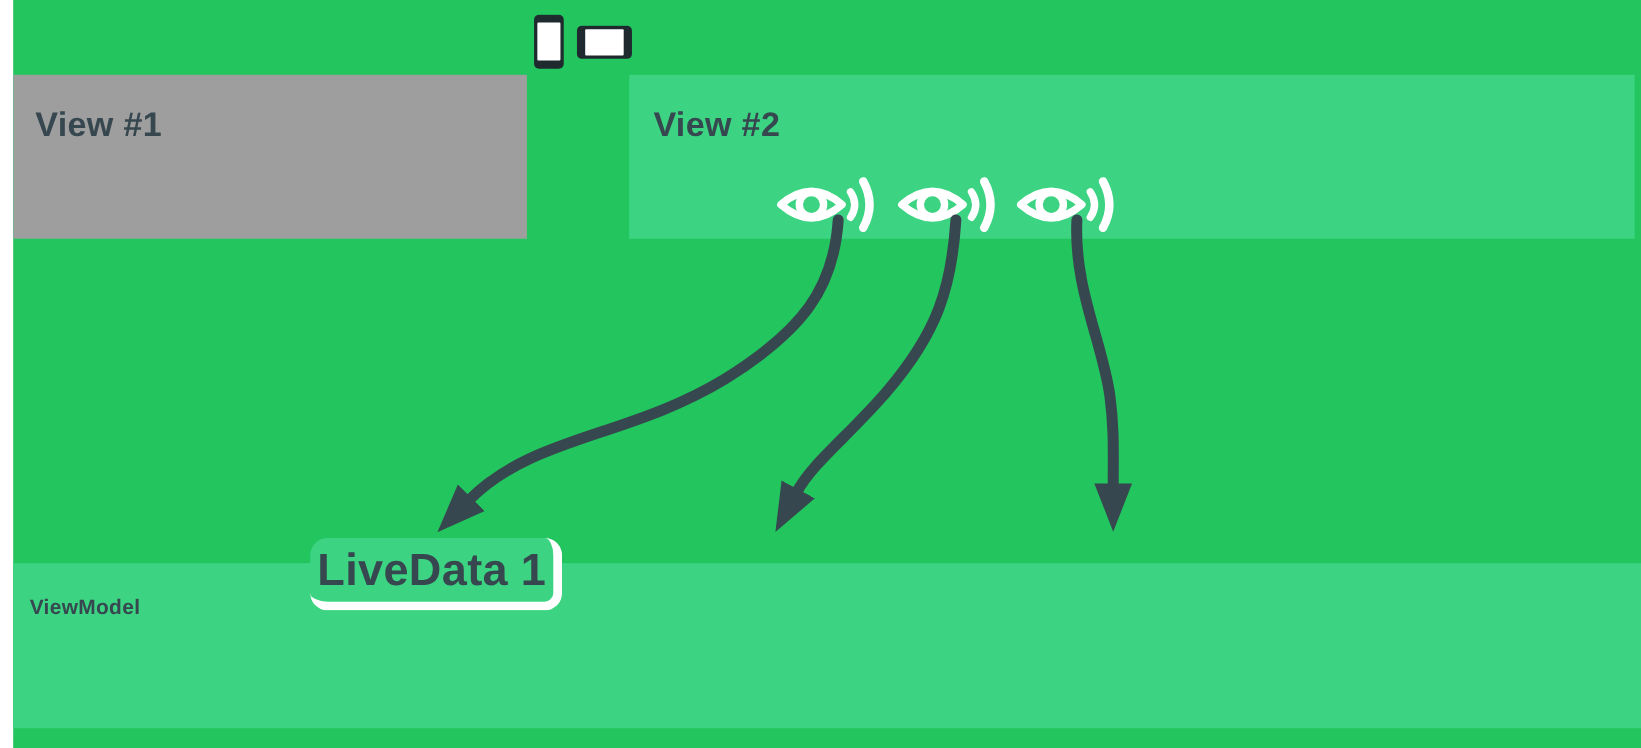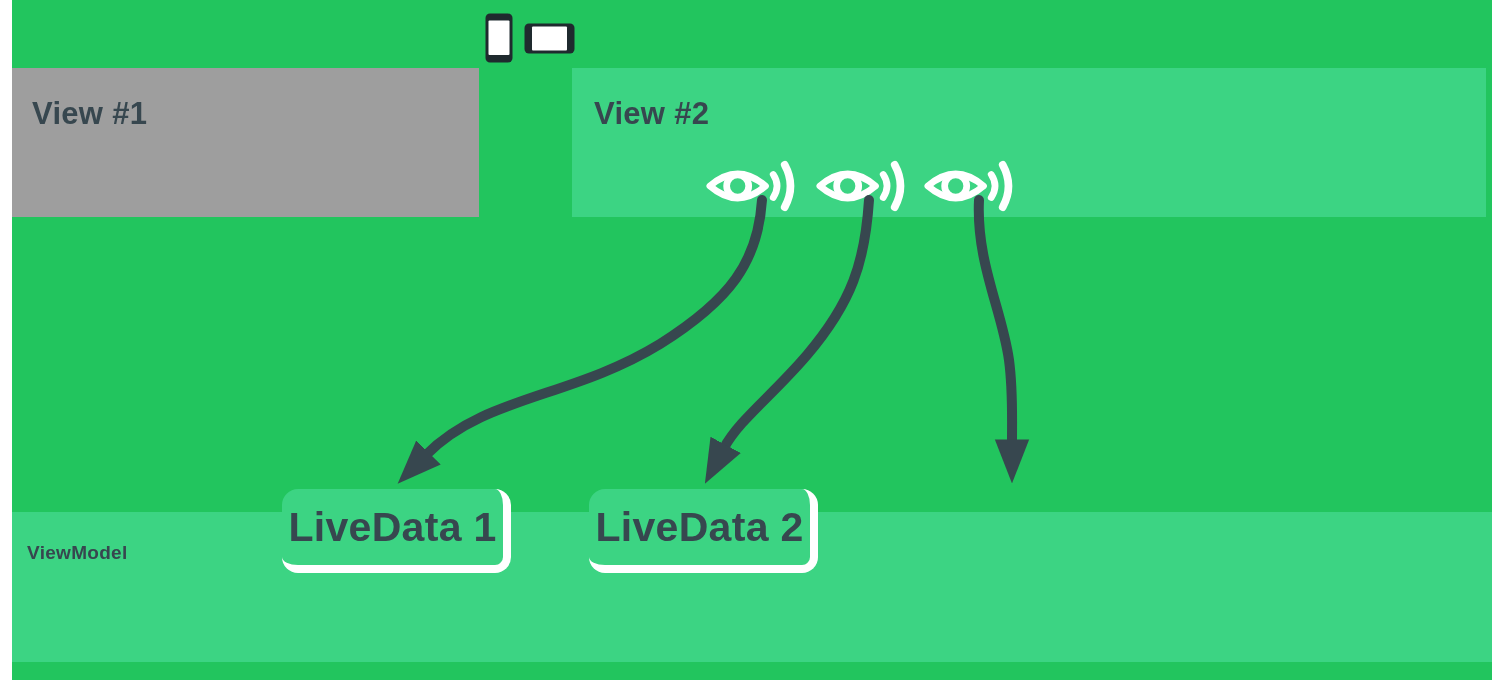--- a/index.html
+++ b/index.html
@@ -23,21 +23,21 @@
   .eye{position:absolute;width:96px;height:58px;}
   .eye1{left:134px;top:89px}
   .eye2{left:244px;top:89px}
   .eye3{left:352px;top:89px}
 
   
   .viewmodel{position:absolute;left:0;top:512px;width:1492px;height:150px;background:var(--green);z-index:3;}
   .viewmodel-label{position:absolute;top:30px;left:15px;font-size:19px;font-weight:bold;color:var(--ink);letter-spacing:.3px;}
 
   
-  .livedata{position:absolute;top:489px;width:229px;height:84px;box-sizing:border-box;
+  .livedata{position:absolute;top:489px;width:229px;height:66px;box-sizing:border-box;
     background:var(--green);border-right:8px solid #fff;border-bottom:8px solid #fff;border-radius:16px;
     display:flex;align-items:center;justify-content:center;
     font-size:41px;font-weight:bold;color:var(--ink);z-index:4;letter-spacing:.3px;}
   .ld1{left:270px}.ld2{left:577px}.ld3{left:886px}
 
   
   .arrows{position:absolute;left:0;top:0;width:1492px;height:680px;z-index:5;pointer-events:none;}
   .arr{fill:none;stroke:var(--ink);stroke-width:10;stroke-linecap:round;}
 </style>
 </head>
@@ -83,23 +83,20 @@
     </svg>
   </div>
 
   <div class="viewmodel">
     <span class="viewmodel-label">ViewModel</span>
   </div>
 
   <div class="livedata ld1">
     <span>LiveData 1</span>
   </div>
-  <div class="livedata ld2">
-    <span>LiveData 2</span>
-  </div>
 
   <svg class="arrows" viewBox="0 0 1492 680">
     <defs>
       <marker id="ah" viewBox="0 0 10 10" refX="0.8" refY="5" markerWidth="4.4" markerHeight="4.4" orient="auto" markerUnits="strokeWidth">
         <path d="M0 1.1 L10 5 L0 8.9 Z" fill="#37474f" style="fill:var(--ink,#37474f)"></path>
       </marker>
     </defs>
     <path class="arr" d="M750 200 C746 262 718 300 648 344 C560 398 472 396 414 455" marker-end="url(#ah)"></path>
     <path class="arr" d="M857 200 C853 262 840 302 795 355 C760 396 727 420 712 448" marker-end="url(#ah)"></path>
     <path class="arr" d="M967 200 C964 262 990 310 997 360 C1001 390 1000 412 1000 443" marker-end="url(#ah)"></path>

